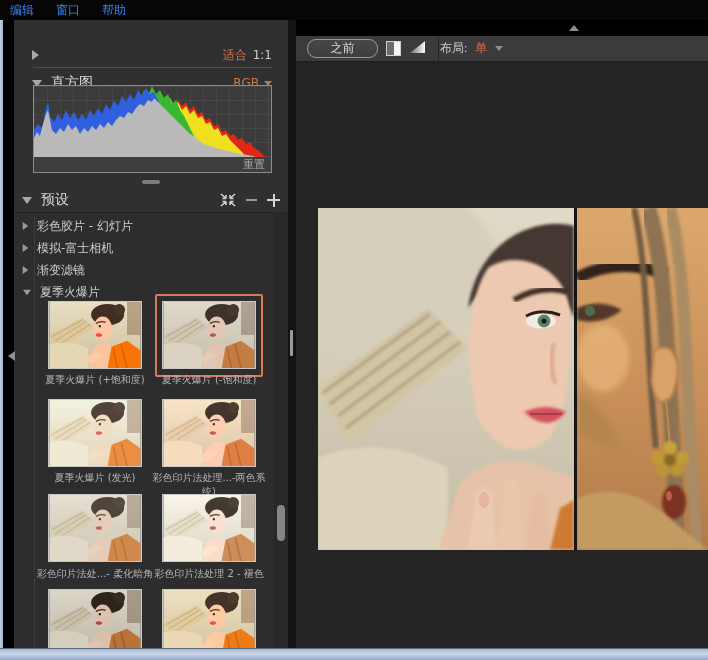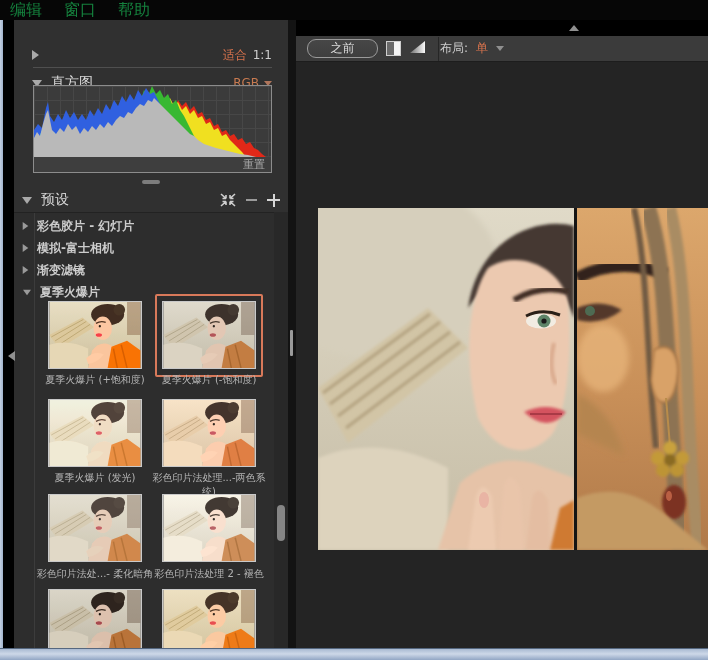--- a/index.html
+++ b/index.html
@@ -2,21 +2,21 @@
 <html><head>
 <meta charset="utf-8">
 <style>
   * { margin:0; padding:0; box-sizing:border-box; }
   html,body { width:708px; height:660px; overflow:hidden; }
   body { font-family:"DejaVu Sans","Liberation Sans",sans-serif; background:#000; position:relative; }
   .abs { position:absolute; }
 
   
   #menubar { left:0; top:0; width:708px; height:20px; background:#060606; display:flex; align-items:center; gap:22px; padding-left:10px; z-index:30; }
-  .menu-item { color:#15803d; font-size:16px; cursor:default; }
+  .menu-item { color:#3b82f6; font-size:12px; cursor:default; }
 
   
   #left-strip { left:0; top:20px; width:3px; height:628px; background:linear-gradient(90deg,#c3d0e2,#9fb2cb); z-index:25; }
   #left-black { left:3px; top:20px; width:11px; height:628px; background:#000; z-index:25; }
   #left-collapse { left:5px; top:331px; width:0; height:0; border-top:5px solid transparent; border-bottom:5px solid transparent; border-right:7px solid #8f8f8f; }
   #bottom-bar { left:0; top:648px; width:708px; height:12px; border-top:1px solid #55677f; background:linear-gradient(180deg,#a9bad2 0%,#cdd8e8 45%,#92a6c4 100%); z-index:40; }
 
   
   #left-panel { left:14px; top:20px; width:274px; height:628px; background:#303030; z-index:20; overflow:hidden; }
 
@@ -59,40 +59,40 @@
   #plus-icon { position:relative; width:13px; height:13px; }
   #plus-icon:before { content:""; position:absolute; left:0; top:5.5px; width:13px; height:2px; background:#d6d6d6; }
   #plus-icon:after { content:""; position:absolute; left:5.5px; top:0; width:2px; height:13px; background:#d6d6d6; }
 
   #presets-list { left:0; top:192px; width:274px; height:436px; background:#2d2d2d; border-top:1px solid #222; overflow:hidden; }
   #presets-list .indent-line { left:20px; top:0; width:1px; height:436px; background:#3c3c3c; }
 
   .cat-row { left:8px; width:250px; height:20px; display:flex; align-items:center; cursor:pointer; }
   .cat-row .tri-right { border-left-color:#9a9a9a; transform:scale(.8); }
   .cat-row .tri-down { border-top-color:#9a9a9a; transform:scale(.8); }
-  .cat-label { color:#cccccc; font-size:12px; margin-left:8px;font-weight:bold; }
+  .cat-label { color:#cccccc; font-size:12px; margin-left:8px; }
 
   .thumb { border:1px solid #c9c9c9; background:#888; overflow:hidden; cursor:pointer; }
   .thumb svg { display:block; width:100%; height:100%; }
   .thumb-label { color:#b5b5b5; font-size:10px; text-align:center; width:120px; }
   #sel-frame { left:141px; top:81px; width:108px; height:83px; border:2px solid #d8795a; border-radius:2px; }
 
   #preset-scroll-track { left:274px; top:192px; width:14px; height:436px; background:#262626; z-index:21;}
   #preset-scroll-thumb { left:277px; top:505px; width:8px; height:36px; border-radius:4px; background:#858585; z-index:22; cursor:pointer; }
 
   
   #divider { left:288px; top:20px; width:8px; height:628px; background:#131313; z-index:20; }
   #divider-handle { left:2px; top:310px; width:3px; height:26px; background:#9a9a9a; border-radius:1px; }
 
   
   #right-area { left:296px; top:20px; width:412px; height:628px; background:#242424; z-index:10; overflow:hidden; }
   #right-top-black { left:0; top:0; width:412px; height:16px; background:#000; }
   #collapse-up { left:273px; top:5px; }
 
-  #toolbar { left:0; top:16px; width:412px; height:26px; background:#3b3b3b; border-bottom:1px solid #1d1d1d; display:flex; align-items:center; }
+  #toolbar { left:0; top:16px; width:412px; height:26px; background:#3b3b3b; border-bottom:1px solid #1d1d1d; display:flex; align-items:center;font-family:Liberation Serif, serif; }
   #before-btn { margin-left:11px; width:71px; height:19px; border:1px solid #9a9a9a; border-radius:9px; background:linear-gradient(180deg,#474747,#3e3e3e); color:#dcdcdc; font-size:12px; display:flex; align-items:center; justify-content:center; cursor:pointer; }
   #split-icon { margin-left:8px; width:15px; height:15px; border:1px solid #cfcfcf; display:flex; cursor:pointer; }
   #split-icon .l { width:50%; height:100%; background:#6a6a6a; }
   #split-icon .r { width:50%; height:100%; background:#f5f5f5; }
   #softproof-icon { margin-left:8px; cursor:pointer; }
   #toolbar-sep { margin-left:12px; width:1px; height:24px; background:#262626; }
   #layout-group { margin-left:1px; display:flex; align-items:center; gap:8px; cursor:pointer; }
   #layout-label { color:#cccccc; font-size:12px; }
   #layout-value { color:#d8734d; font-size:12px; }
   #layout-caret { border-left:4px solid transparent; border-right:4px solid transparent; border-top:5px solid #8f8f8f; }

